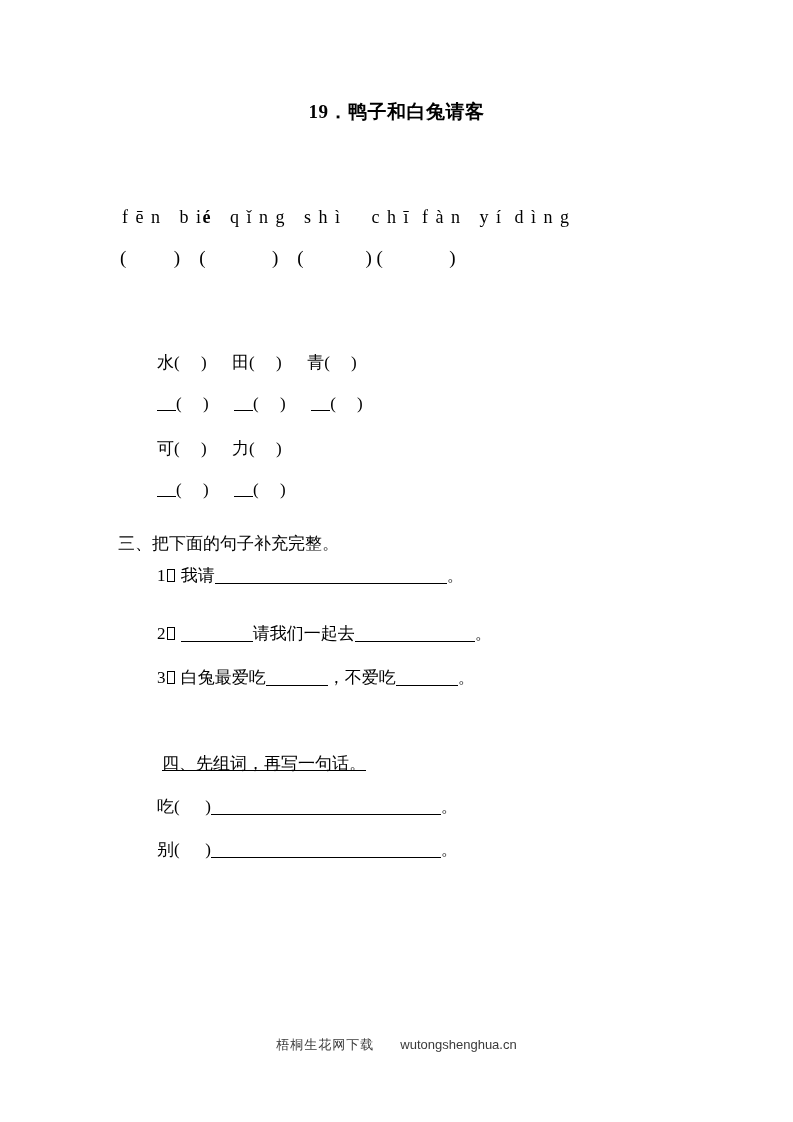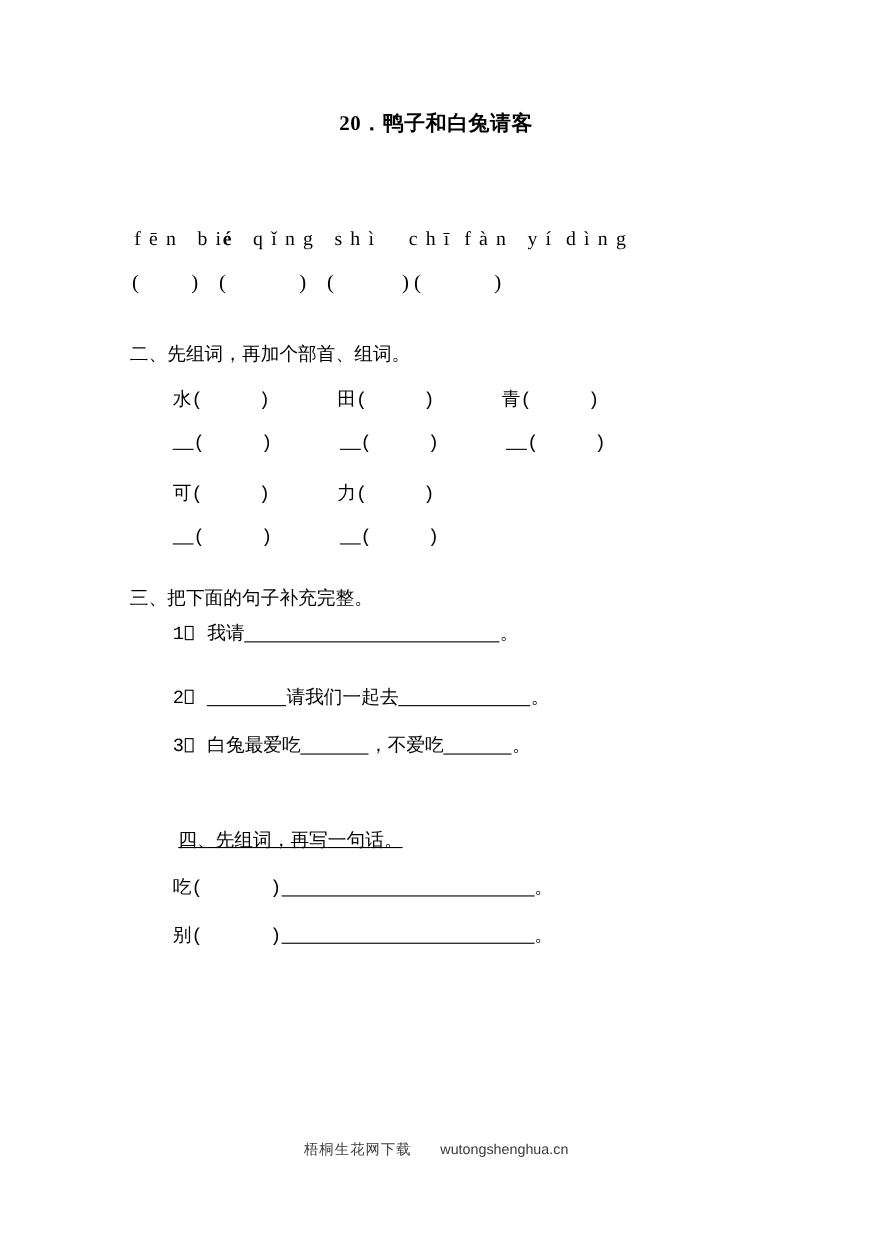--- a/index.html
+++ b/index.html
@@ -41,21 +41,21 @@
   .sec-head {
     position: absolute;
     font-size: 17px;
     white-space: nowrap;
     font-family: "Liberation Serif", "DejaVu Serif", serif;
   }
   .row {
     position: absolute;
     font-size: 17px;
     white-space: pre;
-    font-family: Liberation Mono, monospace;
+    font-family: Liberation Serif, serif;
   }
 
   
   .pinyin {
     position: absolute;
     left: 122px;
     top: 207px;
     font-size: 18px;
     white-space: pre;
     letter-spacing: 1.5px;
@@ -125,28 +125,27 @@
     margin-left: 26px;
     font-family: "Liberation Sans", sans-serif;
     letter-spacing: 0px;
   }
 </style>
 </head>
 <body>
 
 <div class="page">
 
-  <div class="doc-title">20．鸭子和白兔请客</div>
+  <div class="doc-title">19．鸭子和白兔请客</div>
 
 
   <div class="pinyin"><span>f ē n   b i</span><span class="ac">é</span><span>   q ǐ n g   s h ì     c h ī  f à n   y í  d ì n g</span></div>
 
   <div class="brackets">(          )    (              )    (             ) (              )</div>
 
-  <div class="sec-head" style="left:118px; top:310px;">二、先组词，再加个部首、组词。</div>
 
   <div class="row" style="left:157px; top:351px;">水(     )      田(     )      青(     )</div>
 
   <div class="row" style="left:157px; top:394px;"><span class="lead-ul"></span>(     )      <span class="lead-ul"></span>(     )      <span class="lead-ul"></span>(     )</div>
 
   <div class="row" style="left:157px; top:437px;">可(     )      力(     )</div>
 
   <div class="row" style="left:157px; top:480px;"><span class="lead-ul"></span>(     )      <span class="lead-ul"></span>(     )</div>
 
   <div class="sec-head" style="left:118px; top:532px;">三、把下面的句子补充完整。</div>

